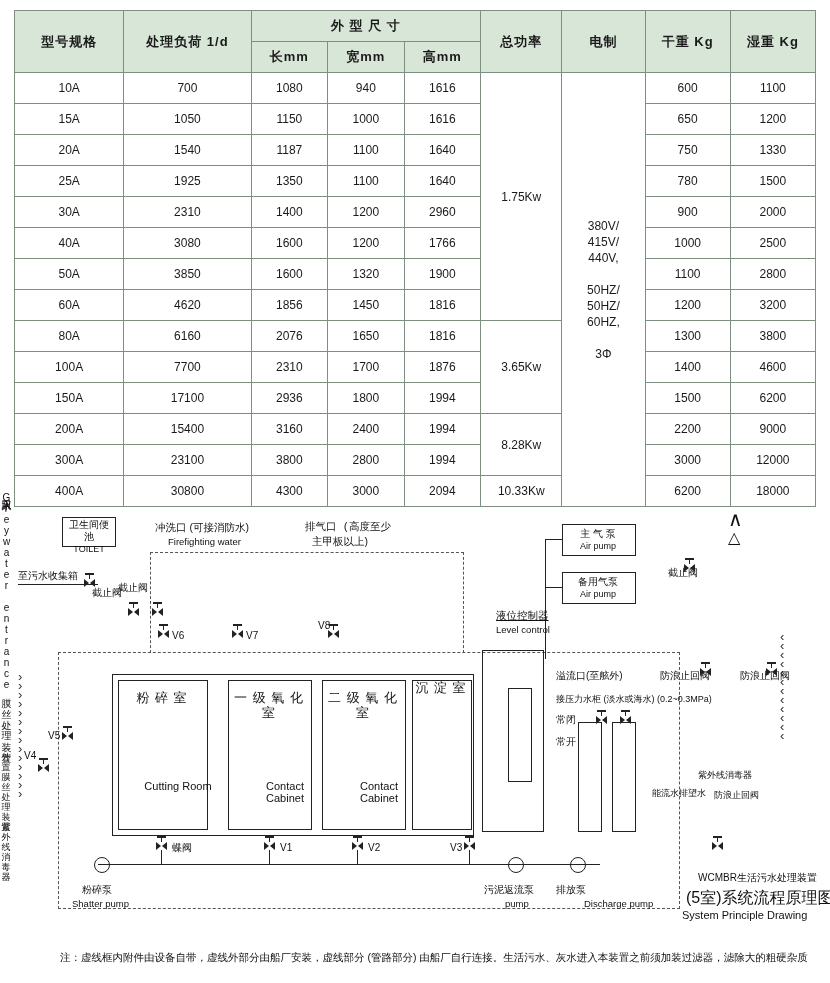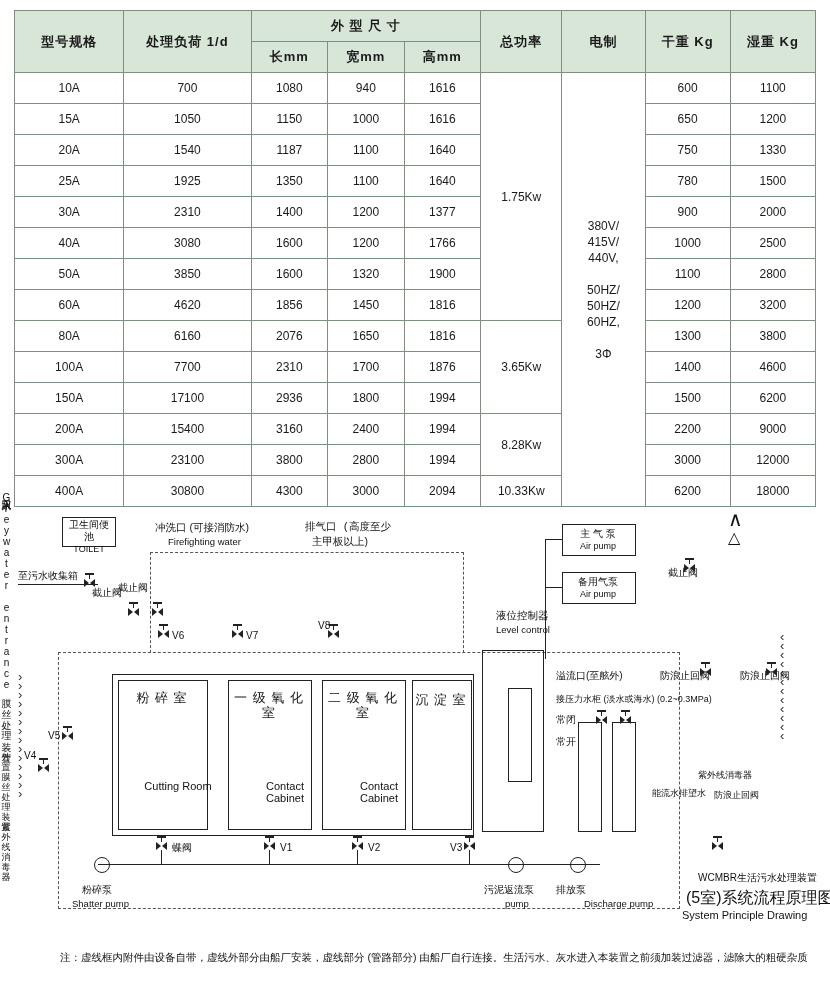--- a/index.html
+++ b/index.html
@@ -130,21 +130,21 @@
           <td class="">1100</td>
           <td class="">1640</td>
           <td>780</td>
           <td>1500</td>
         </tr>
         <tr>
           <td class="green">30A</td>
           <td class="">2310</td>
           <td class="">1400</td>
           <td class="">1200</td>
-          <td class="">1377</td>
+          <td class="">2960</td>
           <td>900</td>
           <td>2000</td>
         </tr>
         <tr>
           <td class="green">40A</td>
           <td class="">3080</td>
           <td class="">1600</td>
           <td class="">1200</td>
           <td class="">1766</td>
           <td>1000</td>
@@ -325,27 +325,27 @@
 
   <div class="box" style="left:228px;top:188px;width:82px;height:148px;"></div>
   <div class="chamber-title" style="left:228px;top:198px;width:82px;"><span>一 级 氧 化 室</span></div>
   <div class="chamber-sub" style="left:228px;top:288px;width:82px;">Contact<br>Cabinet</div>
 
   <div class="box" style="left:322px;top:188px;width:82px;height:148px;"></div>
   <div class="chamber-title" style="left:322px;top:198px;width:82px;"><span>二 级 氧 化 室</span></div>
   <div class="chamber-sub" style="left:322px;top:288px;width:82px;">Contact<br>Cabinet</div>
 
   <div class="box" style="left:412px;top:188px;width:58px;height:148px;"></div>
-  <div class="chamber-title" style="left:412px;top:200px;width:58px;"><span>沉 淀 室</span></div>
+  <div class="chamber-title" style="left:412px;top:188px;width:58px;"><span>沉 淀 室</span></div>
 
   <div class="box" style="left:482px;top:158px;width:60px;height:180px;"></div>
   <div class="vert" style="left:487px;top:230px;">膜 丝 处 理 装 置</div>
   <div class="box" style="left:508px;top:196px;width:22px;height:92px;"></div>
 
-  <div class="lbl cn" style="left:496px;top:118px;">液位控制器</div>
+  <div class="lbl cn" style="left:496px;top:118px;text-decoration:underline;">液位控制器</div>
   <div class="lbl en" style="left:496px;top:132px;">Level control</div>
 
   <div class="box" style="left:578px;top:230px;width:22px;height:108px;"></div>
   <div class="vert" style="left:580px;top:238px;font-size:9px;">外 置 膜 丝 处 理 装 置</div>
   <div class="box" style="left:612px;top:230px;width:22px;height:108px;"></div>
   <div class="vert" style="left:614px;top:238px;font-size:9px;">紫 外 线 消 毒 器</div>
 
   <div class="lbl" style="left:556px;top:178px;">溢流口(至舷外)</div>
   <div class="lbl" style="left:660px;top:178px;">防浪止回阀</div>
   <div class="lbl" style="left:740px;top:178px;">防浪止回阀</div>

